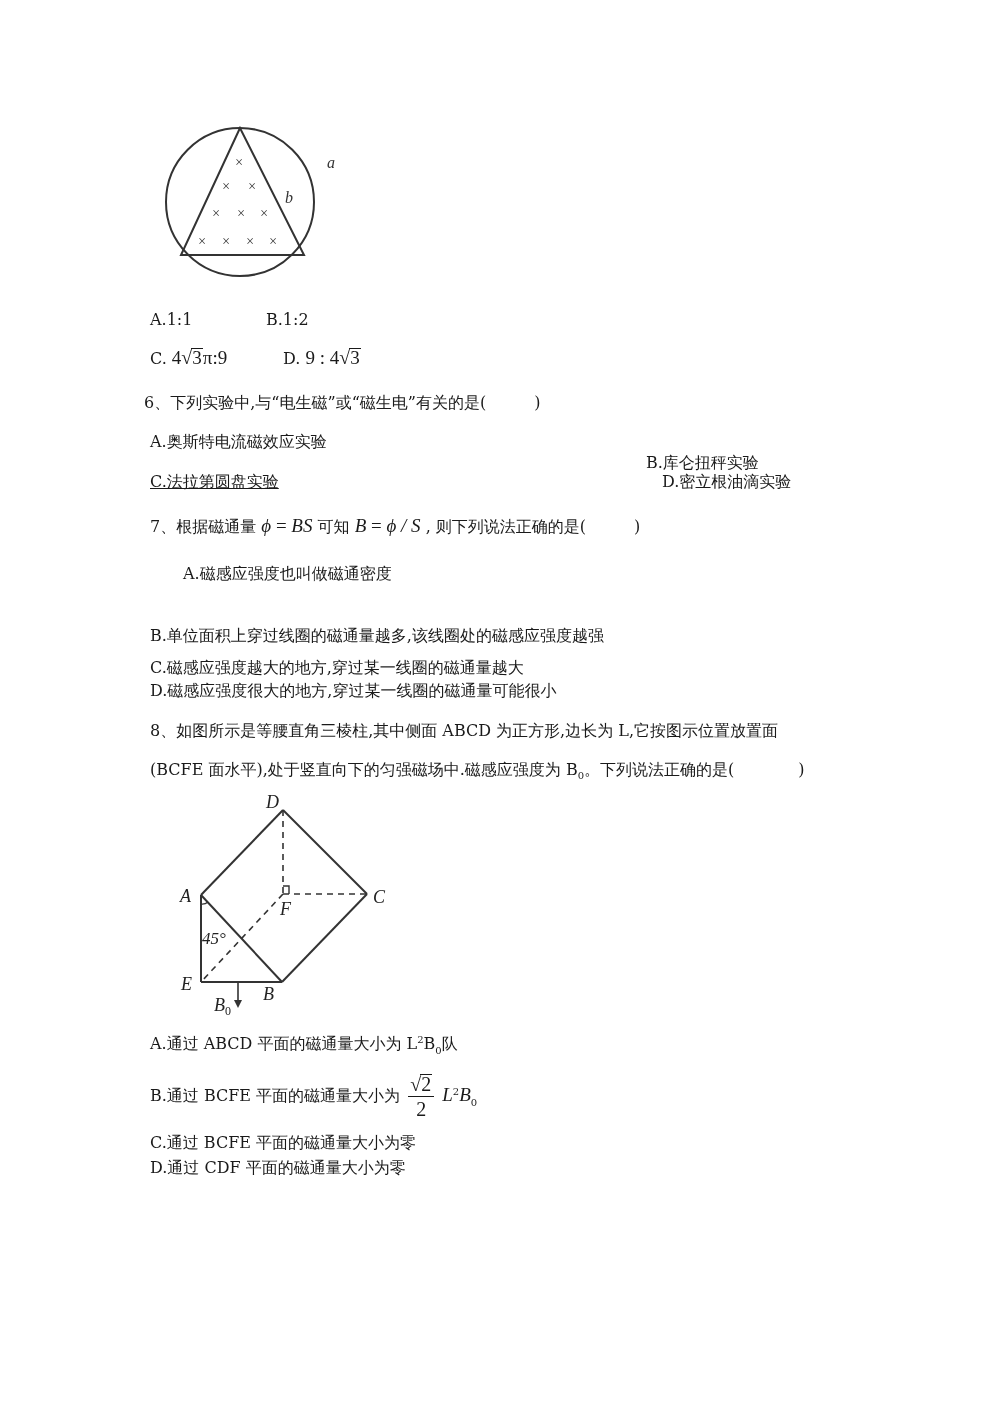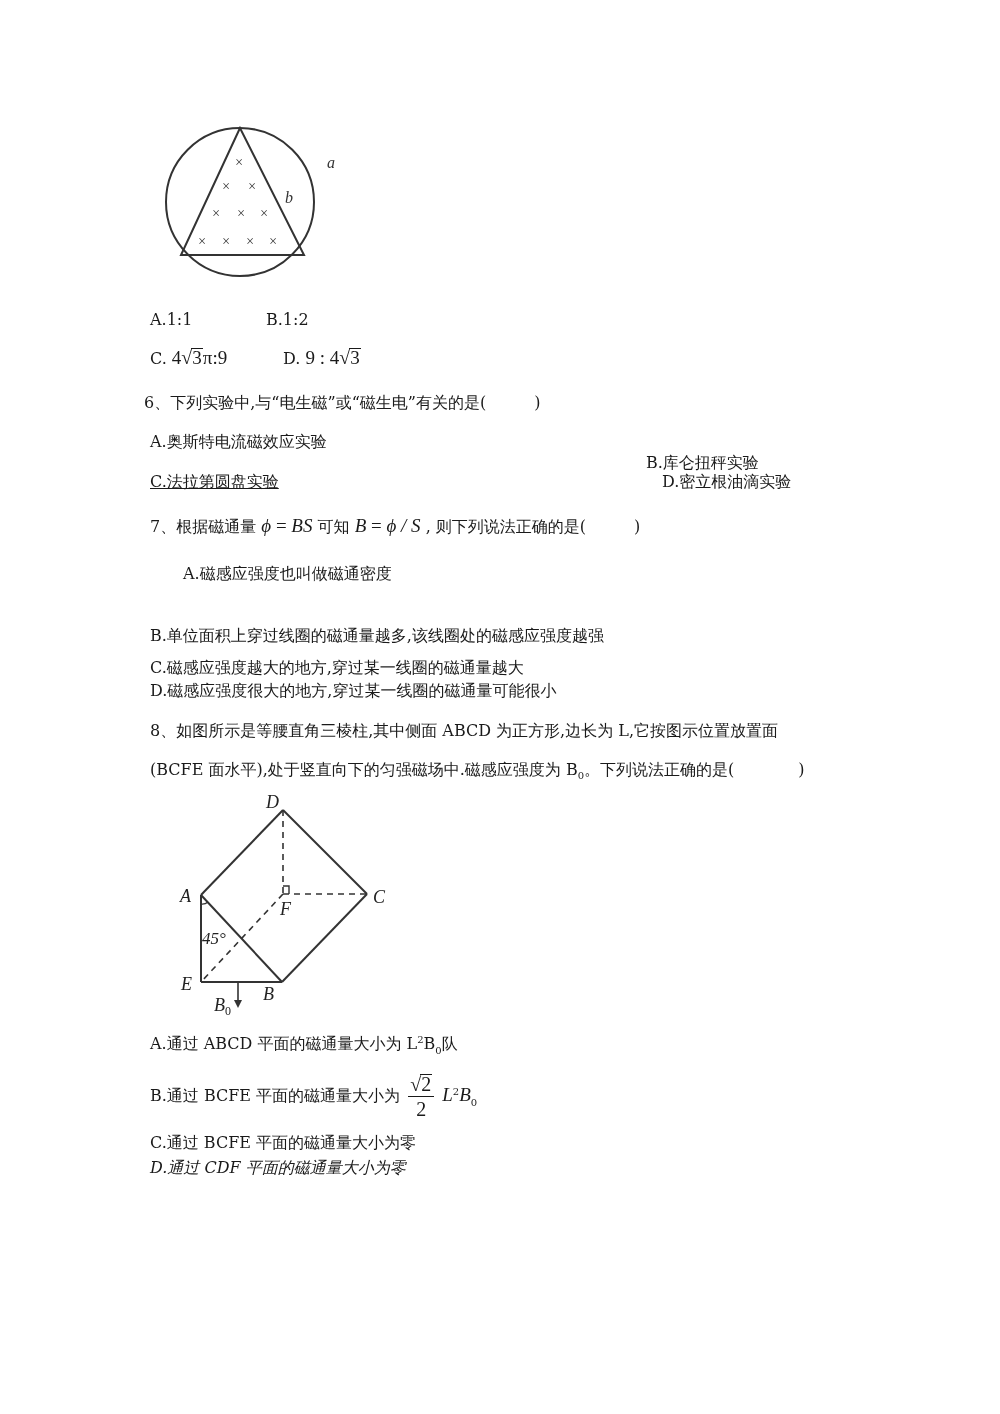--- a/index.html
+++ b/index.html
@@ -115,13 +115,13 @@
 </div>
 <div class="line" style="left:150px;top:1066px;line-height:52px;">
   <span>B.通过 BCFE 平面的磁通量大小为</span>
   <span class="frac">
     <span class="num"><span class="radical">√</span><span class="sqrt">2</span></span>
     <span class="den">2</span>
   </span>
   <span class="math">L</span><sup>2</sup><span class="math">B</span><sub>0</sub>
 </div>
 <div class="line" style="left:150px;top:1133px;">C.通过 BCFE 平面的磁通量大小为零</div>
-<div class="line" style="left:150px;top:1158px;font-style:italic;">D.通过 CDF 平面的磁通量大小为零</div>
+<div class="line" style="left:150px;top:1158px;">D.通过 CDF 平面的磁通量大小为零</div>
 
 </body></html>

